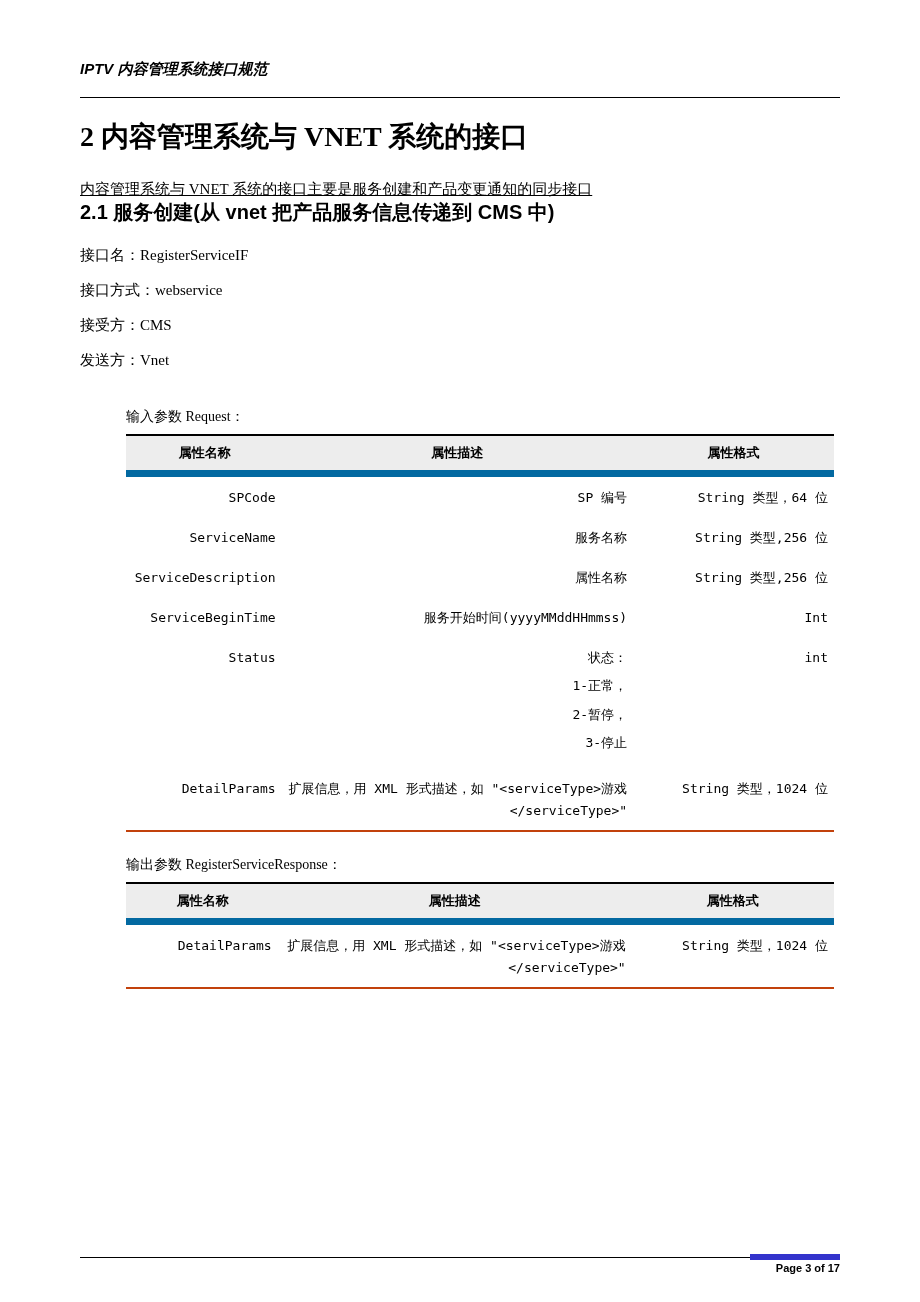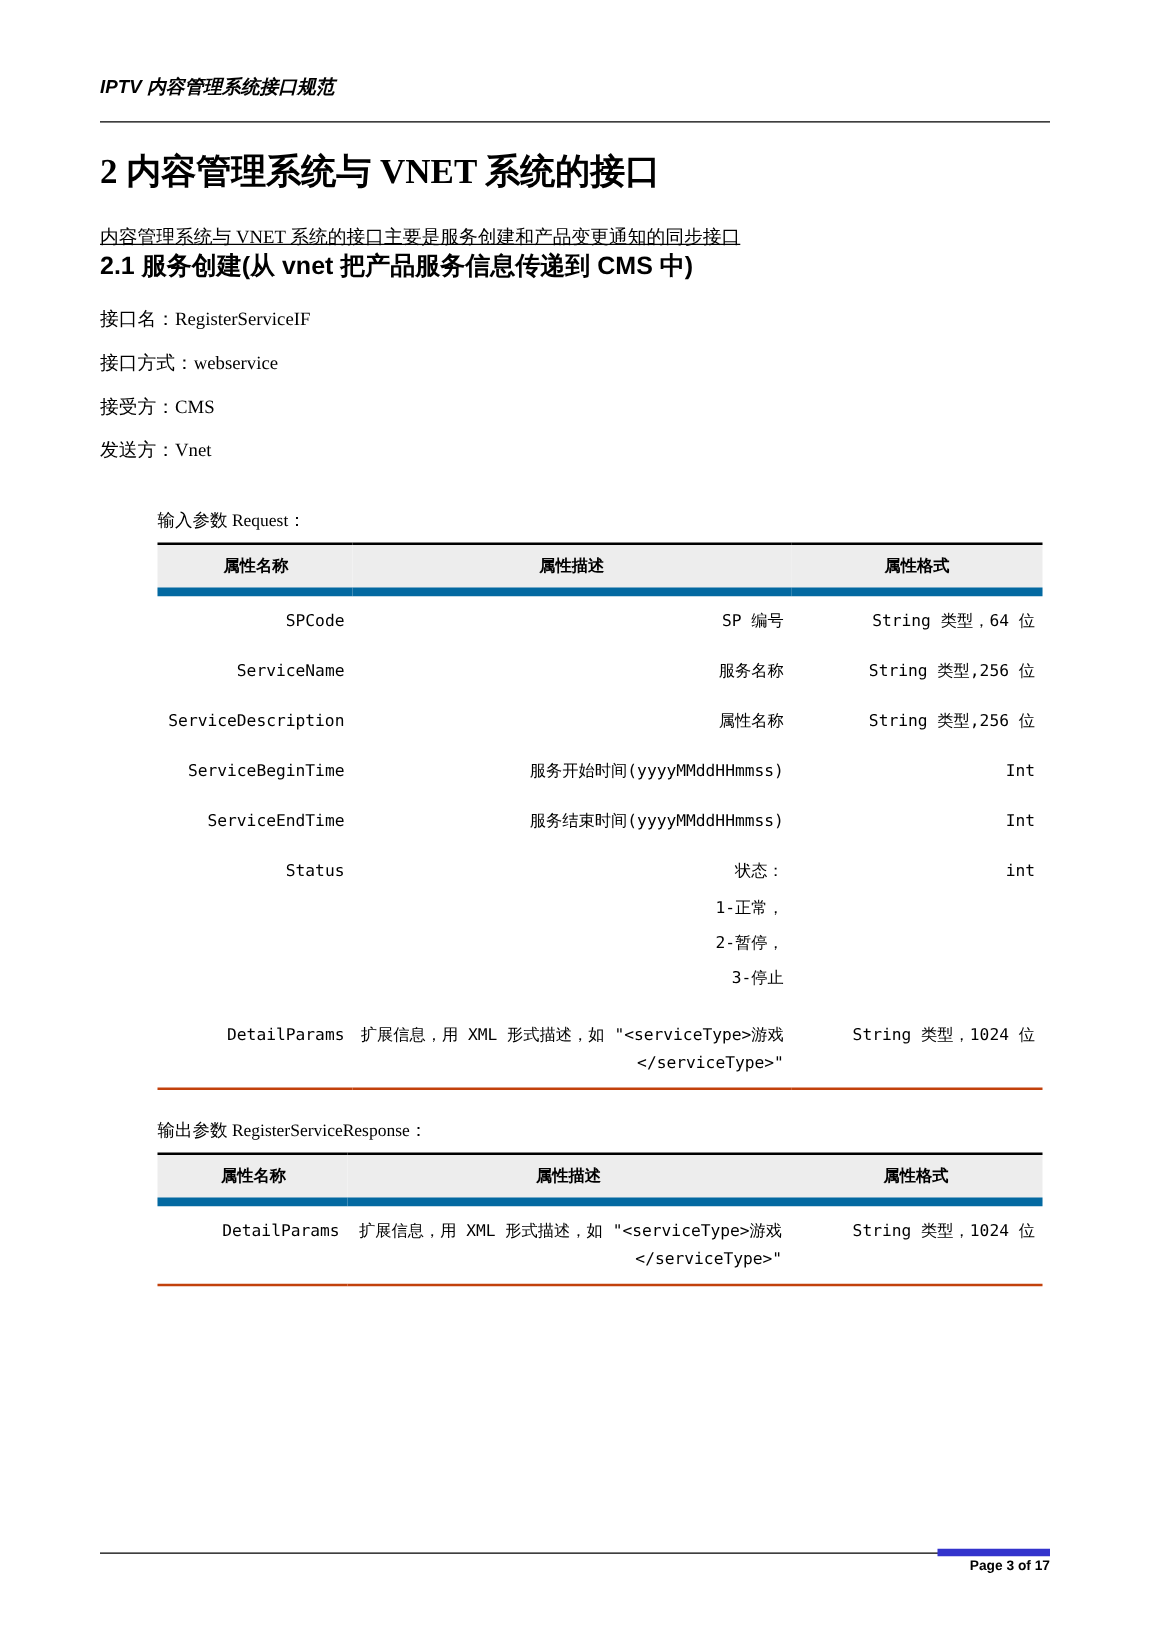--- a/index.html
+++ b/index.html
@@ -81,21 +81,21 @@
   .status-cell p { margin-bottom: 6px; }
   .out-label {
     font-size: 14px;
     font-family: "SimSun", serif;
     margin-left: 46px;
     margin-top: 24px;
     margin-bottom: 8px;
   }
   .footer {
     position: absolute;
-    bottom: 43px;
+    bottom: 28px;
     left: 80px;
     right: 80px;
   }
   .footer-line-left {
     border-top: 1.5px solid #000;
   }
   .footer-line-right {
     position: absolute;
     right: 0;
     top: -3px;
@@ -155,25 +155,20 @@
       <td class="col-format">String 类型,256 位</td>
     </tr>
     <tr>
       <td class="col-name">ServiceDescription</td>
       <td class="col-desc">属性名称</td>
       <td class="col-format">String 类型,256 位</td>
     </tr>
     <tr>
       <td class="col-name">ServiceBeginTime</td>
       <td class="col-desc">服务开始时间(yyyyMMddHHmmss)</td>
-      <td class="col-format">Int</td>
-    </tr>
-    <tr>
-      <td class="col-name">ServiceEndTime</td>
-      <td class="col-desc">服务结束时间(yyyyMMddHHmmss)</td>
       <td class="col-format">Int</td>
     </tr>
     <tr>
       <td class="col-name">Status</td>
       <td class="col-desc status-cell">
         <p>状态：</p>
         <p>1-正常，</p>
         <p>2-暂停，</p>
         <p>3-停止</p>
       </td>

